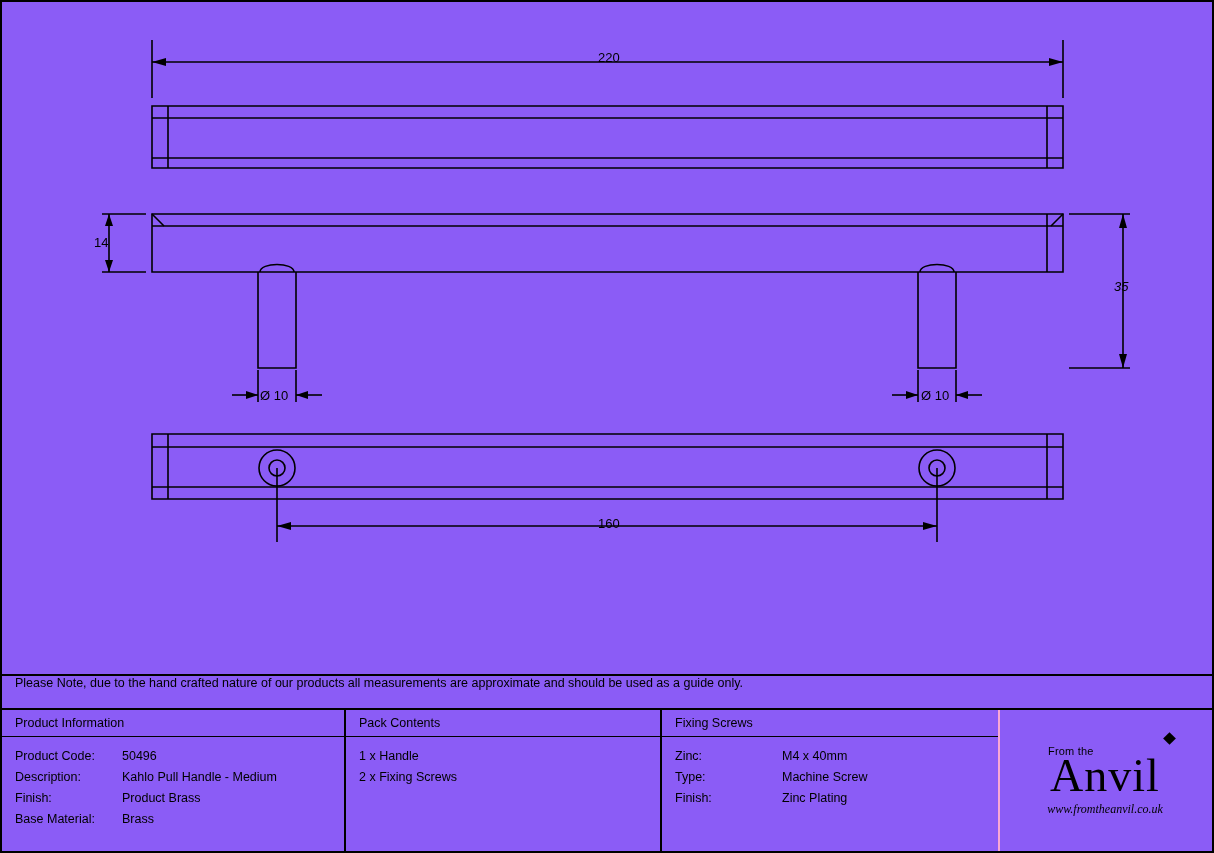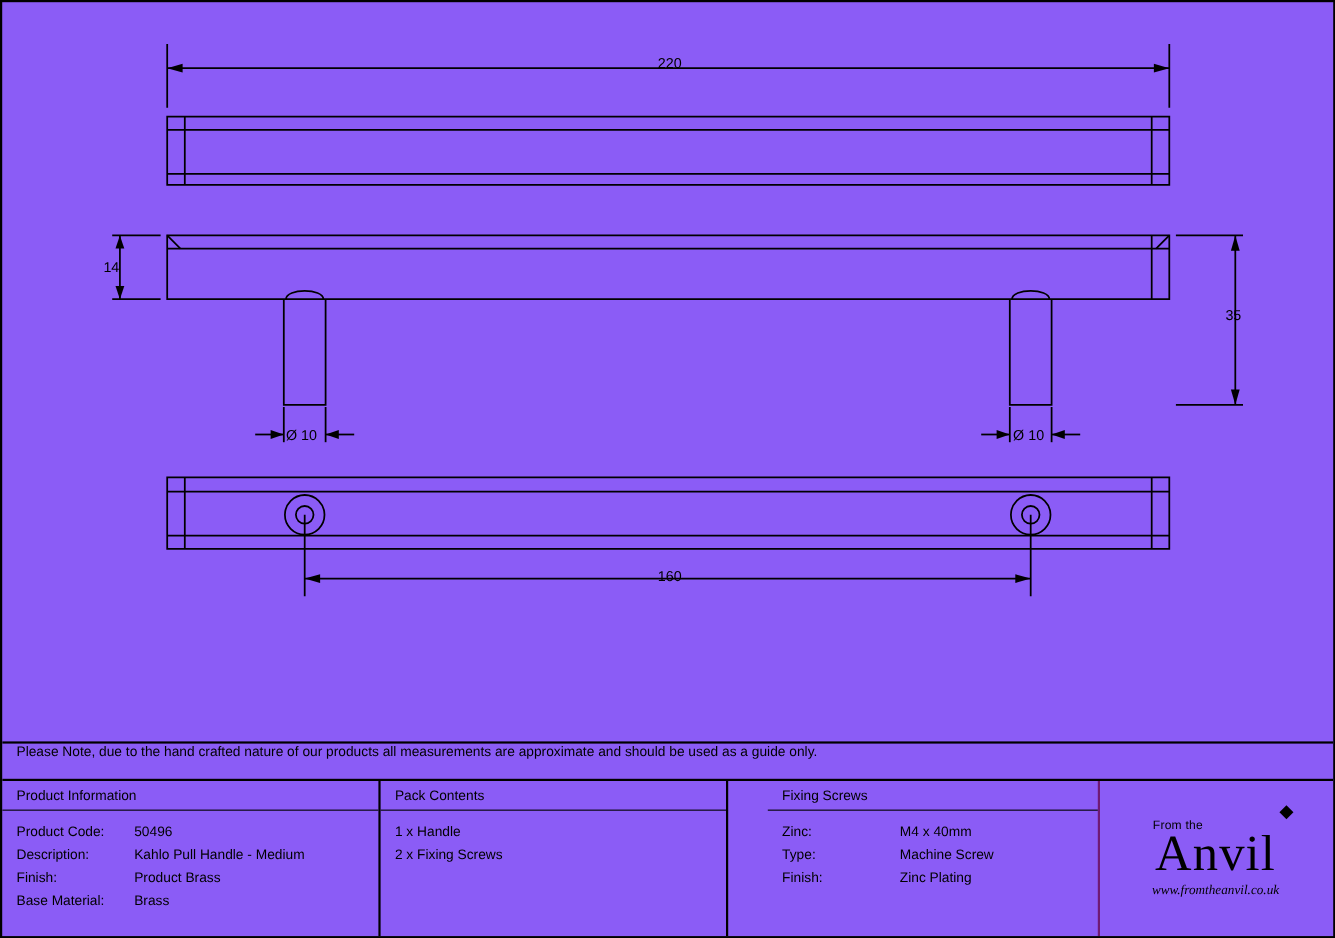--- a/index.html
+++ b/index.html
@@ -64,21 +64,21 @@
     box-sizing: border-box;
     display: flex;
   }
   .col {
     box-sizing: border-box;
     position: relative;
     height: 100%;
   }
   .col.c1 { width: 344px; border-right: 2px solid #000; }
   .col.c2 { width: 316px; border-right: 2px solid #000; }
-  .col.c3 { width: 338px; border-right: 2px solid #701a75; padding-left: 36px; }
+  .col.c3 { width: 338px; border-right: 2px solid #f9a8d4; }
   .col.c4 { width: 210px; }
 
   .col-head {
     font-size: 12.5px;
     padding: 6px 0 6px 13px;
     border-bottom: 1px solid #000;
     color: #000;
   }
   .col-body {
     padding: 9px 0 0 13px;
@@ -231,21 +231,21 @@
           <polygon points="275,524 289,520 289,528" fill="#000" stroke="none"></polygon>
           <polygon points="935,524 921,520 921,528" fill="#000" stroke="none"></polygon>
         </g>
       </g>
     </svg>
 
     <div class="dimtext" style="left:596px; top:48px;">220</div>
 
     <div class="dimtext" style="left:92px; top:233px;">14</div>
 
-    <div class="dimtext" style="left:1112px; top:277px;">35</div>
+    <div class="dimtext" style="left:1112px; top:277px;font-style:italic;">35</div>
 
     <div class="dimtext" style="left:258px; top:386px;">Ø 10</div>
 
     <div class="dimtext" style="left:919px; top:386px;">Ø 10</div>
 
     <div class="dimtext" style="left:596px; top:514px;">160</div>
   </div>
 
   <div class="note-bar">
     <span>Please Note, due to the hand crafted nature of our products all measurements are approximate and should be used as a guide only.</span>

